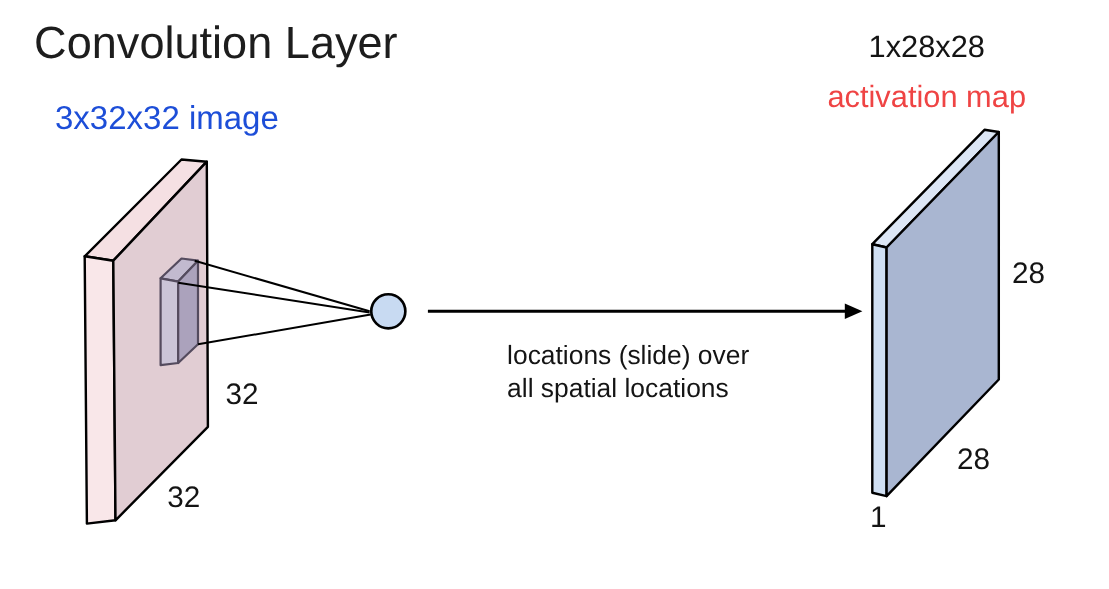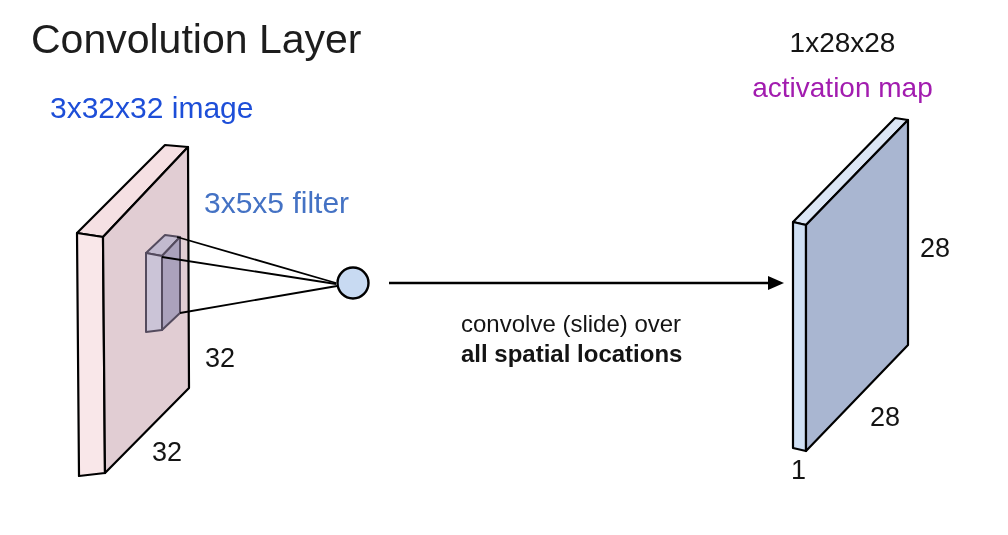--- a/index.html
+++ b/index.html
@@ -83,27 +83,26 @@
       <polygon points="793,222 895,118 908,120 806,225" stroke-width="2.2" stroke-linejoin="round" fill="#dce6f5" stroke="#000000"></polygon>
       <polygon points="793,222 806,225 806,451 793,448" stroke-width="2.2" stroke-linejoin="round" fill="#cfdff3" stroke="#000000"></polygon>
       <polygon points="806,225 908,120 908,345 806,451" stroke-width="2.2" stroke-linejoin="round" fill="#a9b6d1" stroke="#000000"></polygon>
     </g>
   </svg>
 
   <div class="label title" style="left: 31px; top: 16px; color: rgb(29, 29, 29);">Convolution Layer</div>
 
   <div class="label vol-label" style="left: 50px; top: 91px; color: #1d4ed8;">3x32x32 image</div>
 
-  <div class="label vol-label" style="left: 204px; top: 186px; color: rgb(68, 114, 196);">3x5x5 filter</div>
 
-  <div class="label caption" style="left: 461px; top: 310px; color: rgb(20, 20, 20);">convolve (slide) over</div>
-  <div class="label caption" style="left: 461px; top: 340px; color: rgb(20, 20, 20); font-weight: bold;">all spatial locations</div>
+  <div class="label caption" style="left: 461px; top: 310px; color: rgb(20, 20, 20);">locations (slide) over</div>
+  <div class="label caption" style="left: 461px; top: 340px; color: rgb(20, 20, 20);">all spatial locations</div>
 
   <div class="label act-title" style="left: 700px; top: 27px; color: rgb(20, 20, 20);">1x28x28</div>
-  <div class="label act-title" style="left: 700px; top: 72px; color: #a21caf;">activation map</div>
+  <div class="label act-title" style="left: 700px; top: 72px; color: #ef4444;">activation map</div>
 
   <div class="label dim" style="left: 205px; top: 343px; color: rgb(20, 20, 20);">32</div>
   <div class="label dim" style="left: 152px; top: 437px; color: rgb(20, 20, 20);">32</div>
   <div class="label dim" style="left: 80px; top: 480px; color: rgb(20, 20, 20);">3</div>
 
   <div class="label dim" style="left: 920px; top: 233px; color: rgb(20, 20, 20);">28</div>
   <div class="label dim" style="left: 870px; top: 402px; color: rgb(20, 20, 20);">28</div>
   <div class="label dim" style="left: 791px; top: 455px; color: rgb(20, 20, 20);">1</div>
 
 </div>

